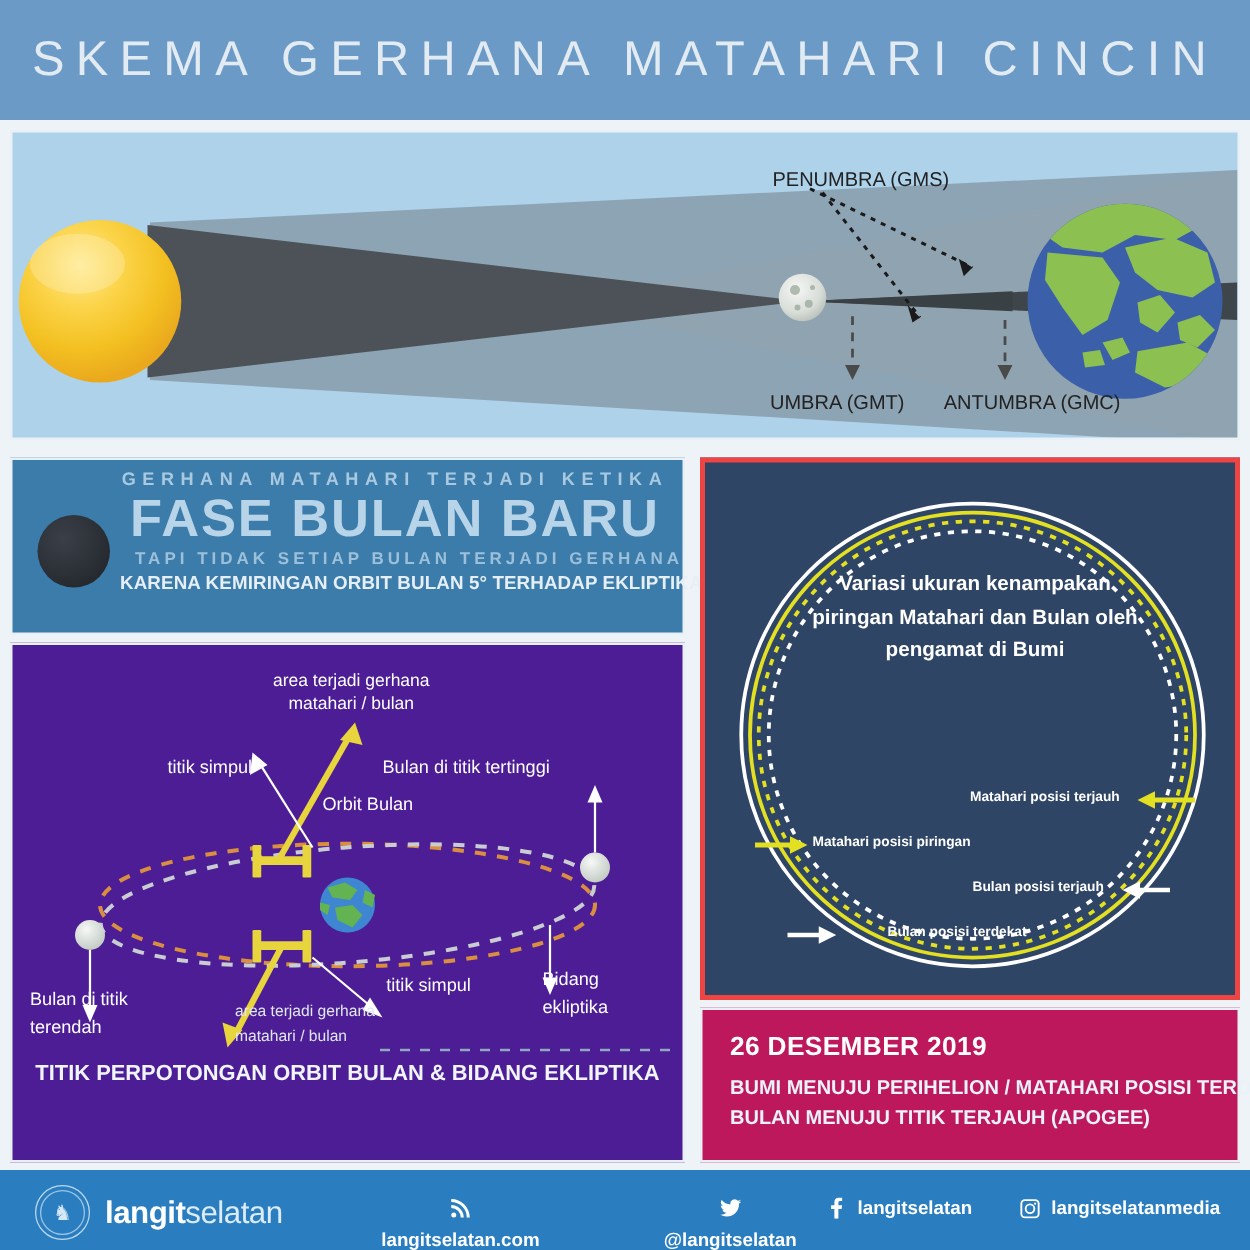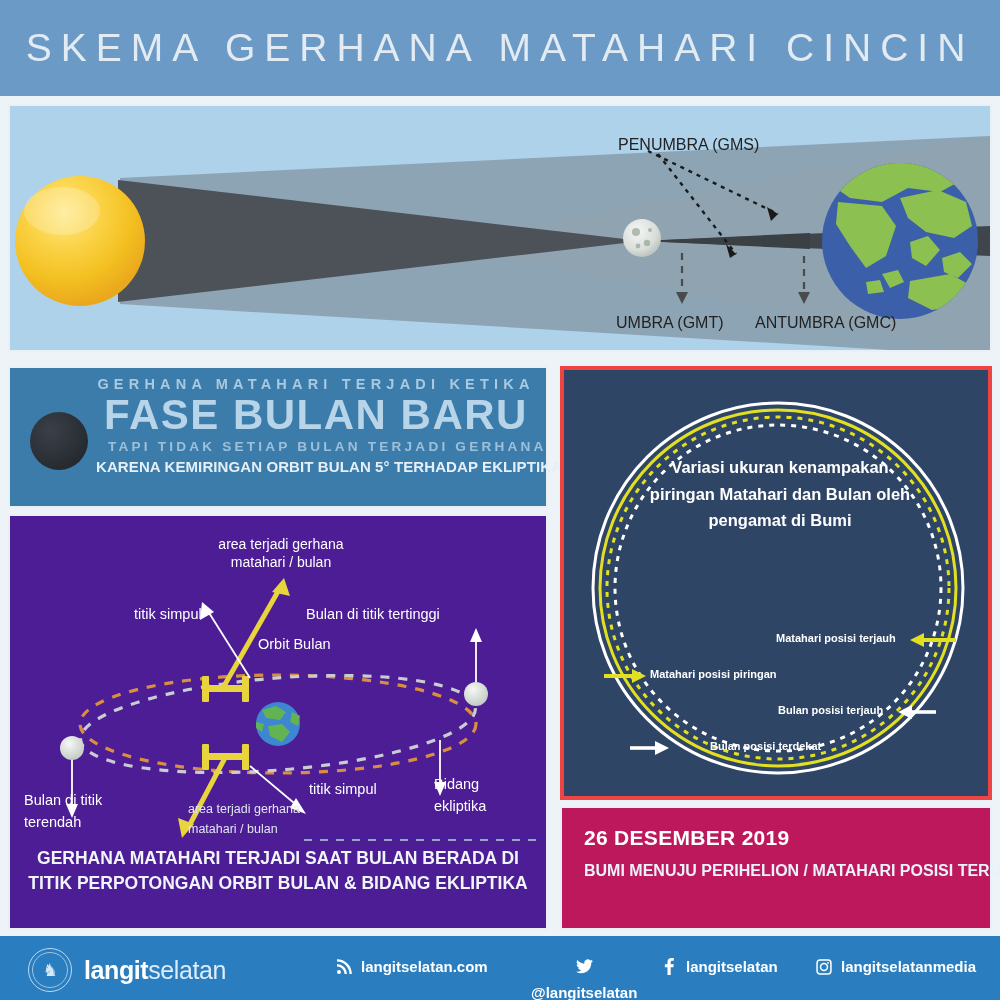--- a/index.html
+++ b/index.html
@@ -54,21 +54,21 @@
   #brand-mark{width:42px;height:42px;border-radius:50%;border:1.6px solid #bcd9ef;
     position:relative;display:flex;align-items:center;justify-content:center;}
   #brand-mark .ring2{position:absolute;left:3px;top:3px;right:3px;bottom:3px;border-radius:50%;
     border:1px solid #9dc6e6;}
   #brand-mark .horse{font-size:17px;color:#d5e8f6;line-height:1;}
   #brand-text{font-size:25px;color:#ffffff;letter-spacing:-0.4px;}
   #brand-text b{font-weight:bold;}
   #brand-text span{font-weight:300;color:#dcecf8;}
   .social{position:absolute;top:22px;display:flex;align-items:center;gap:9px;
     font-size:15px;color:#ffffff;font-weight:600;white-space:nowrap;}
-  #soc-web{left:335px;}
+  #soc-web{left:305px;flex-direction:column;}
   #soc-tw{left:531px;flex-direction:column;}
   #soc-fb{left:660px;}
   #soc-ig{left:815px;}
   .sicon{width:17px;height:17px;display:inline-flex;align-items:center;justify-content:center;
     color:#ffffff;}
 
   
   .dlabel{position:absolute;color:#222222;font-size:15px;white-space:nowrap;}
   .olabel{position:absolute;color:#ffffff;font-size:13.5px;line-height:1.3;}
   .rlabel{position:absolute;color:#ffffff;font-size:11px;font-weight:700;white-space:nowrap;}
@@ -259,21 +259,20 @@
       <div>area terjadi gerhana</div>
       <div>matahari / bulan</div>
     </div>
     <div class="olabel" style="left:299px;top:264px;font-size:14.5px;">titik simpul</div>
     <div class="olabel" style="left:424px;top:258px;width:90px;font-size:14.5px;line-height:1.5;">
       <div>Bidang</div>
       <div>ekliptika</div>
     </div>
 
     <div id="orbit-caption">
-      <div>GERHANA MATAHARI TERJADI SAAT BULAN BERADA DI</div>
       <div>TITIK PERPOTONGAN ORBIT BULAN &amp; BIDANG EKLIPTIKA</div>
     </div>
   </div>
 
   <div id="panel-rings">
     <svg width="428" height="430" viewBox="0 0 428 430" style="position:absolute;left:0;top:0;">
       <circle cx="214" cy="218" r="185" fill="none" stroke="#ffffff" stroke-width="3"></circle>
       <circle cx="214" cy="218" r="178" fill="none" stroke="#e2e021" stroke-width="3"></circle>
       <circle cx="214" cy="218" r="171" fill="none" stroke="#e2e021" stroke-width="3" stroke-dasharray="5 6"></circle>
       <circle cx="214" cy="218" r="163" fill="none" stroke="#ffffff" stroke-width="3" stroke-dasharray="5 6"></circle>
@@ -307,20 +306,21 @@
 
     <div class="rlabel" style="left:212px;top:262px;">Matahari posisi terjauh</div>
     <div class="rlabel" style="left:86px;top:298px;">Matahari posisi piringan</div>
     <div class="rlabel" style="left:214px;top:334px;">Bulan posisi terjauh</div>
     <div class="rlabel" style="left:110px;top:370px;padding-left:36px;">Bulan posisi terdekat</div>
   </div>
 
   <div id="panel-date">
     <div id="date-main">26 DESEMBER 2019</div>
     <div id="date-l1">BUMI MENUJU PERIHELION / MATAHARI POSISI TERDEKAT</div>
+    <div id="date-l2">BULAN MENUJU TITIK TERJAUH (APOGEE)</div>
   </div>
 
   <div id="footer">
     <div id="brand">
       <div id="brand-mark">
         <div class="ring2"></div>
           <div class="horse">♞</div>
       </div>
       <div id="brand-text">
         <b>langit</b><span>selatan</span>

